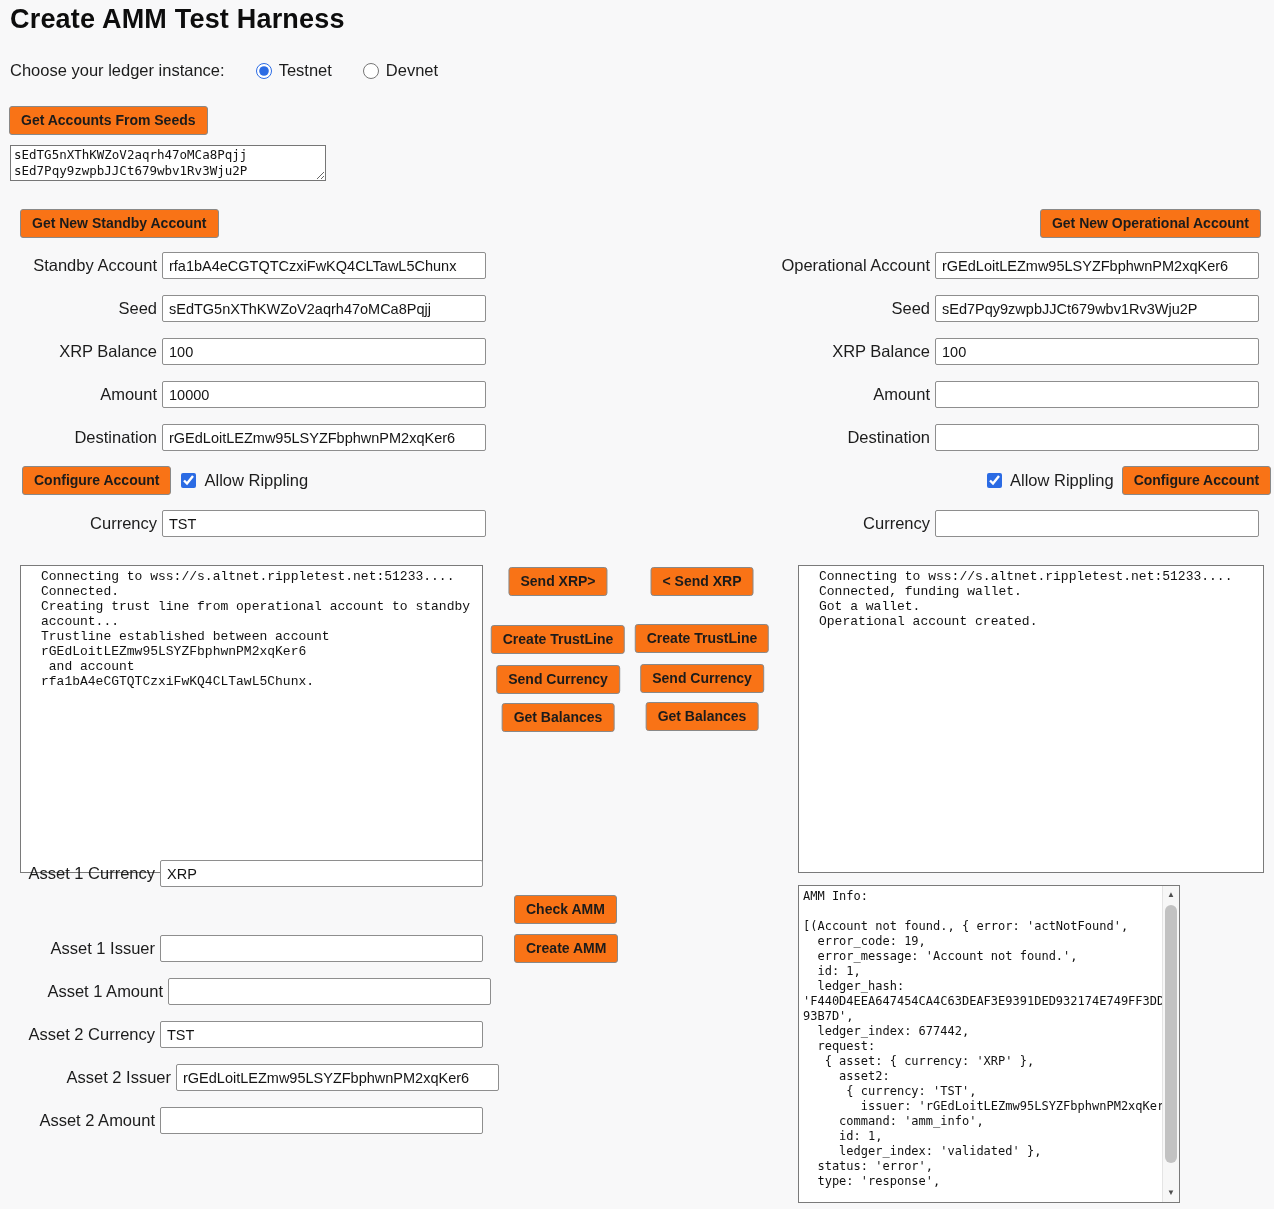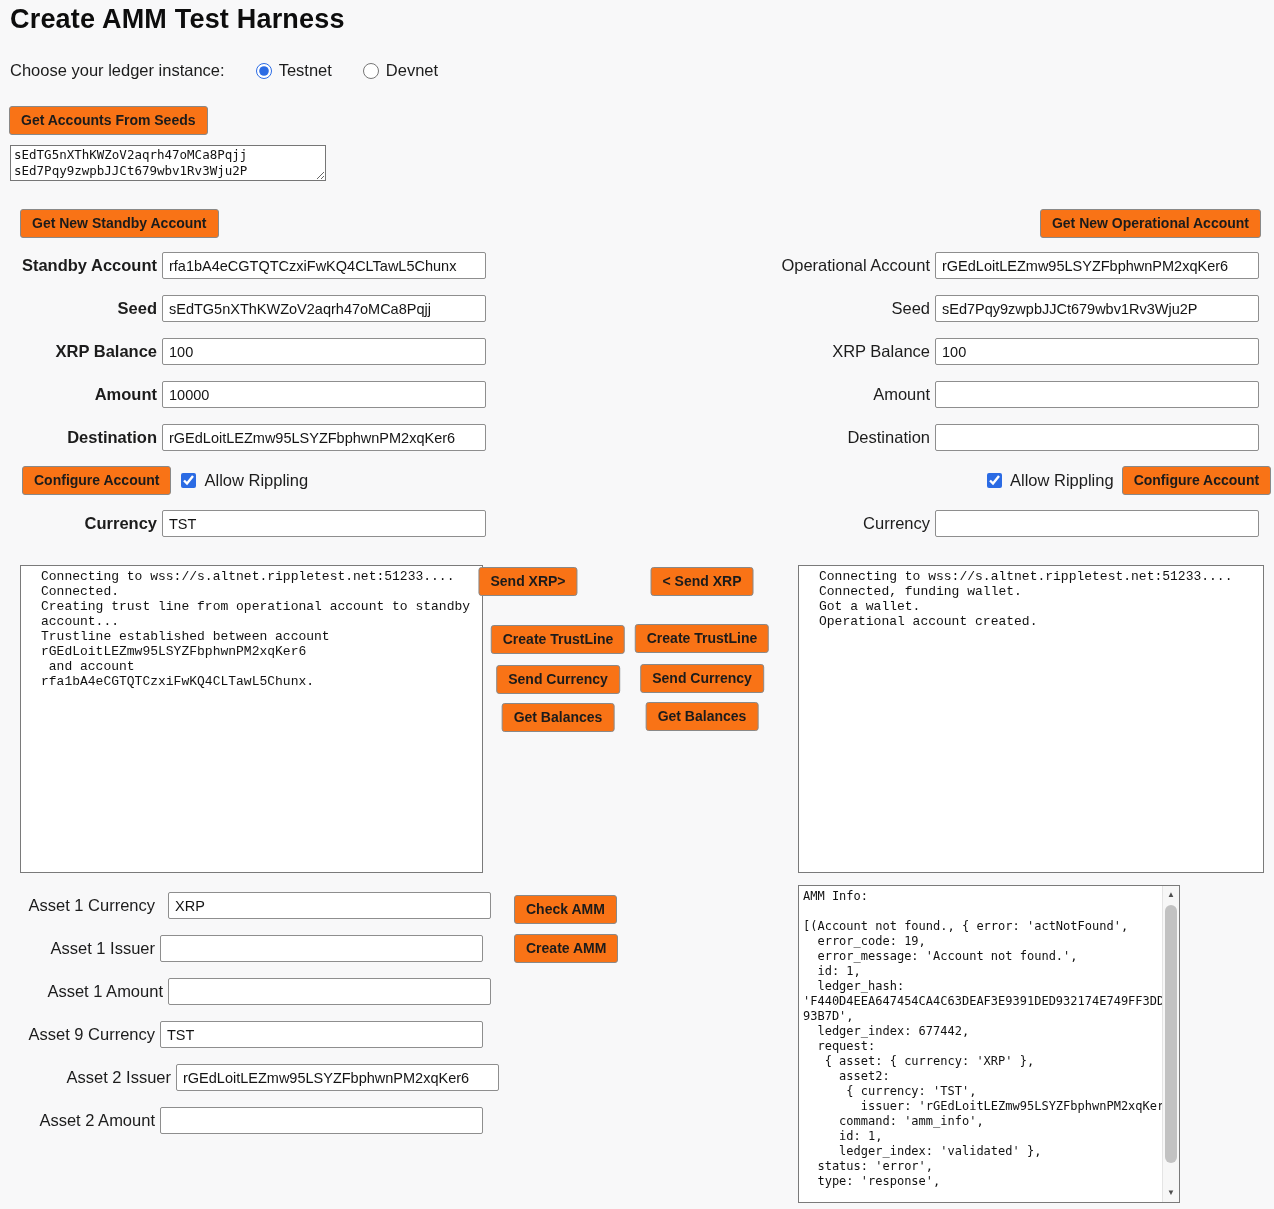--- a/index.html
+++ b/index.html
@@ -26,21 +26,21 @@
     background:#f97316; border:1px solid #898989; border-radius:3px;
     font-family:"Liberation Sans", sans-serif;
     font-size:14px; font-weight:600; color:#1b1b1b;
     padding:5px 11px; height:29px; line-height:17px; cursor:pointer; white-space:nowrap;
   }
   .row { position:absolute; display:flex; align-items:center; }
   .flabel {
     display:inline-block; text-align:right; font-size:16.5px; color:#1c1c1c;
     padding-right:5px; white-space:nowrap;
   }
-  .left-form .flabel  { width:162px;font-weight:bold; }
+  .left-form .flabel  { width:162px; }
   .right-form .flabel { width:330px; }
   .asset-form .flabel { width:160px; }
   input.field {
     width:324px; height:27px; border:1px solid #8e8e8e; border-radius:2px;
     background:#fff; padding:1px 6px 0 6px; font-family:"Liberation Sans", sans-serif;
     font-size:14.5px; color:#141414;
   }
   textarea.seedbox {
     position:absolute; left:10px; top:145px; width:316px; height:36px;
     border:1px solid #767676; background:#fff; resize:both;
@@ -171,46 +171,46 @@
 account...
 Trustline established between account
 rGEdLoitLEZmw95LSYZFbphwnPM2xqKer6
  and account
 rfa1bA4eCGTQTCzxiFwKQ4CLTawL5Chunx.</textarea>
 <textarea class="logbox abs" readonly="" style="left: 798px; top: 565px; width: 466px; height: 308px;" spellcheck="false">Connecting to wss://s.altnet.rippletest.net:51233....
 Connected, funding wallet.
 Got a wallet.
 Operational account created.</textarea>
 
-<button class="btn abs" style="left:528px; top:567px; transform:translateX(-50%);">Send XRP&gt;</button>
+<button class="btn abs" style="left:558px; top:567px; transform:translateX(-50%);">Send XRP&gt;</button>
 <button class="btn abs" style="left:702px; top:567px; transform:translateX(-50%);">&lt; Send XRP</button>
 
 <button class="btn abs" style="left:558px; top:625px; transform:translateX(-50%);">Create TrustLine</button>
 <button class="btn abs" style="left:702px; top:624px; transform:translateX(-50%);">Create TrustLine</button>
 
 <button class="btn abs" style="left:558px; top:665px; transform:translateX(-50%);">Send Currency</button>
 <button class="btn abs" style="left:702px; top:664px; transform:translateX(-50%);">Send Currency</button>
 
 <button class="btn abs" style="left:558px; top:703px; transform:translateX(-50%);">Get Balances</button>
 <button class="btn abs" style="left:702px; top:702px; transform:translateX(-50%);">Get Balances</button>
 
-<div class="row asset-form" style="left:0; top:892px;gap:8px;">
+<div class="row asset-form" style="left:0; top:860px;">
   <span class="flabel">Asset 1 Currency</span>
   <input class="field" style="width: 323px;" value="XRP">
 </div>
 <div class="row asset-form" style="left:0; top:935px;">
   <span class="flabel">Asset 1 Issuer</span>
   <input class="field" style="width: 323px;" value="">
 </div>
 <div class="row asset-form" style="left:8px; top:978px;">
   <span class="flabel">Asset 1 Amount</span>
   <input class="field" style="width: 323px;" value="">
 </div>
 <div class="row asset-form" style="left:0; top:1021px;">
-  <span class="flabel">Asset 9 Currency</span>
+  <span class="flabel">Asset 2 Currency</span>
   <input class="field" style="width: 323px;" value="TST">
 </div>
 <div class="row asset-form" style="left:0; top:1064px;padding-left:16px;">
   <span class="flabel">Asset 2 Issuer</span>
   <input class="field" style="width: 323px;" value="rGEdLoitLEZmw95LSYZFbphwnPM2xqKer6">
 </div>
 <div class="row asset-form" style="left:0; top:1107px;">
   <span class="flabel">Asset 2 Amount</span>
   <input class="field" style="width: 323px;" value="">
 </div>

